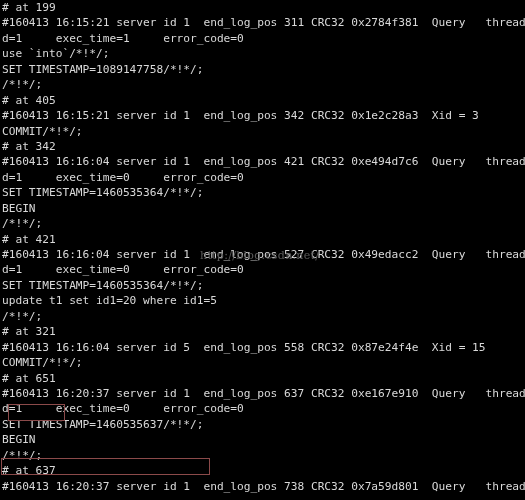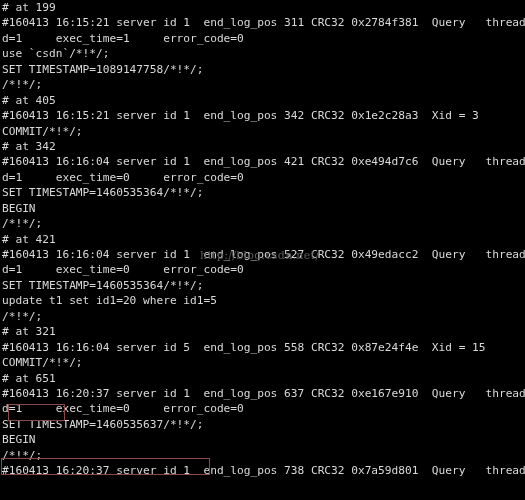--- a/index.html
+++ b/index.html
@@ -42,21 +42,21 @@
   }
 </style>
 </head>
 <body>
 
 <div id="terminal">
   <div id="lines-container">
       <div class="line"># at 199</div>
       <div class="line">#160413 16:15:21 server id 1  end_log_pos 311 CRC32 0x2784f381  Query   thread_i</div>
       <div class="line">d=1     exec_time=1     error_code=0</div>
-      <div class="line">use `csdn`/*!*/;</div>
+      <div class="line">use `into`/*!*/;</div>
       <div class="line">SET TIMESTAMP=1089147758/*!*/;</div>
       <div class="line">/*!*/;</div>
       <div class="line"># at 405</div>
       <div class="line">#160413 16:15:21 server id 1  end_log_pos 342 CRC32 0x1e2c28a3  Xid = 3</div>
       <div class="line">COMMIT/*!*/;</div>
       <div class="line"># at 342</div>
       <div class="line">#160413 16:16:04 server id 1  end_log_pos 421 CRC32 0xe494d7c6  Query   thread_i</div>
       <div class="line">d=1     exec_time=0     error_code=0</div>
       <div class="line">SET TIMESTAMP=1460535364/*!*/;</div>
       <div class="line">BEGIN</div>
@@ -69,20 +69,21 @@
       <div class="line">/*!*/;</div>
       <div class="line"># at 321</div>
       <div class="line">#160413 16:16:04 server id 5  end_log_pos 558 CRC32 0x87e24f4e  Xid = 15</div>
       <div class="line">COMMIT/*!*/;</div>
       <div class="line"># at 651</div>
       <div class="line">#160413 16:20:37 server id 1  end_log_pos 637 CRC32 0xe167e910  Query   thread_i</div>
       <div class="line">d=1     exec_time=0     error_code=0</div>
       <div class="line">SET TIMESTAMP=1460535637/*!*/;</div>
       <div class="line">BEGIN</div>
       <div class="line">/*!*/;</div>
+      <div class="line"># at 637</div>
       <div class="line">#160413 16:20:37 server id 1  end_log_pos 738 CRC32 0x7a59d801  Query   thread_i</div>
     </div>
   <div class="watermark" style="left: 200px; top: 248px; color: rgb(90, 90, 90);">http://blog.csdn.net/</div>
   <div id="highlight-container">
       <div class="hlbox" style="left: 8px; top: 404px; width: 57px; height: 17px; border-color: rgb(139, 74, 74);"></div>
       <div class="hlbox" style="left: 1px; top: 458px; width: 209px; height: 17px; border-color: rgb(139, 74, 74);"></div>
     </div>
 </div>
 
 </body></html>

